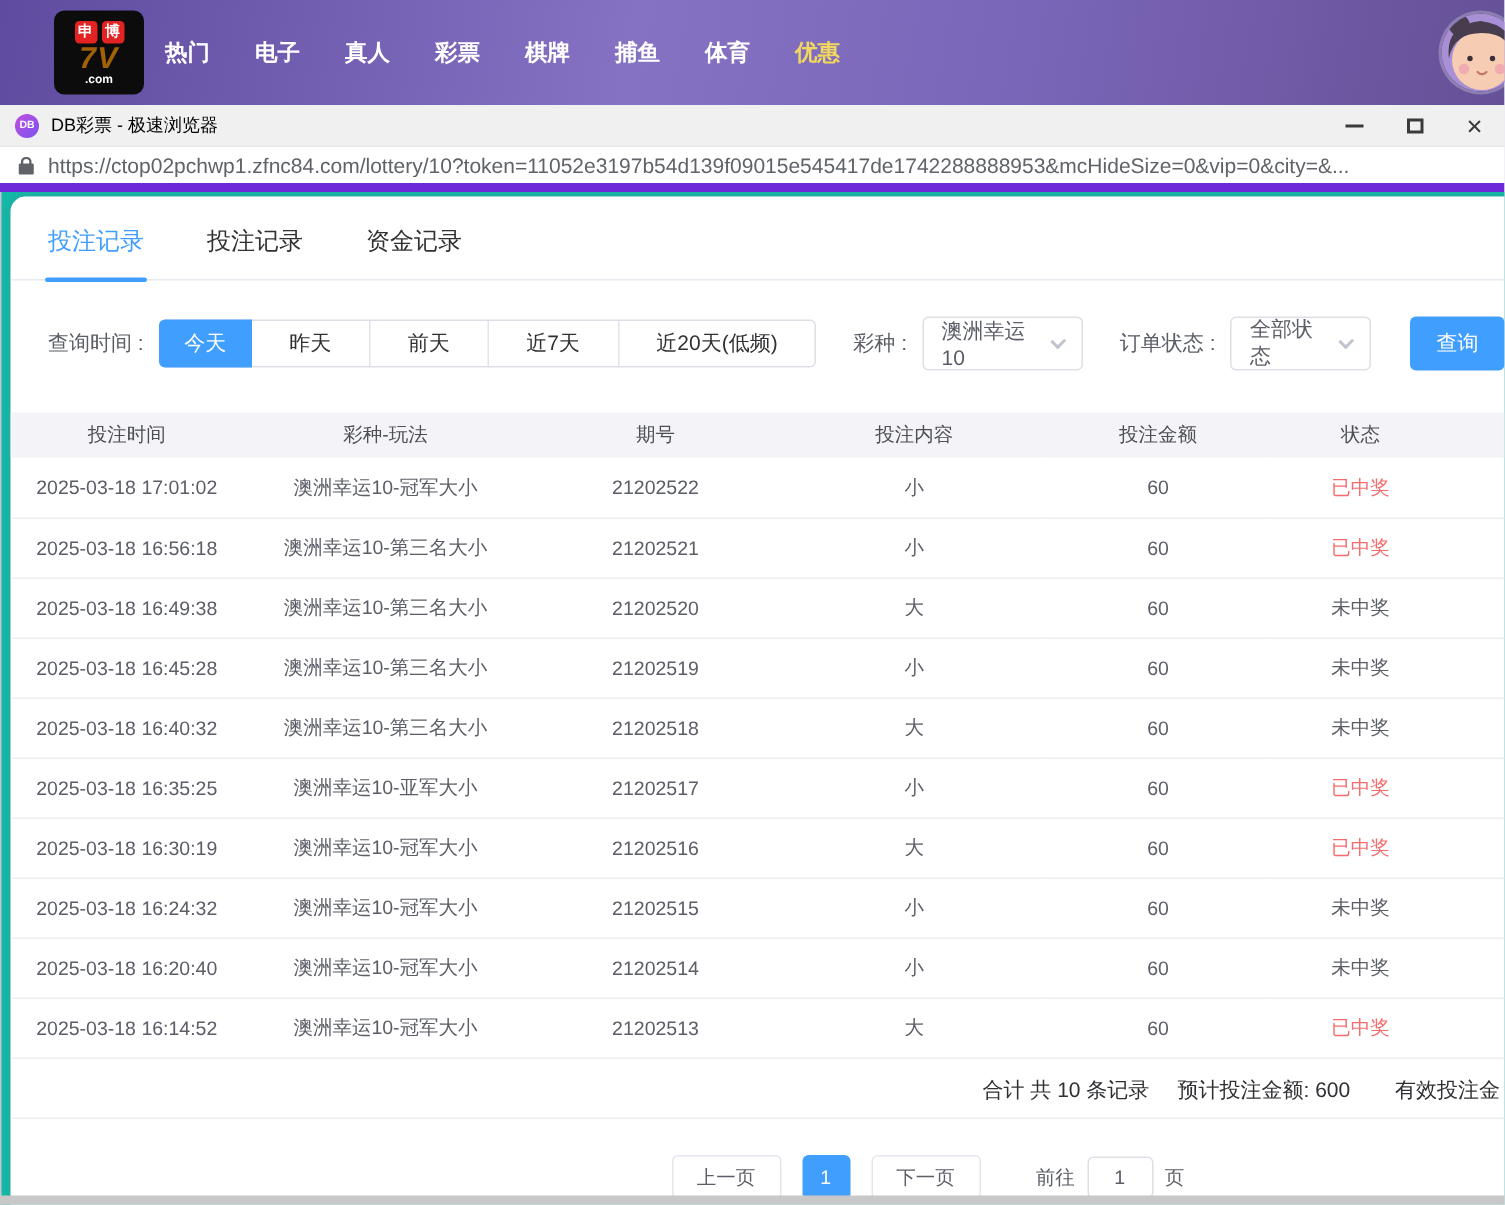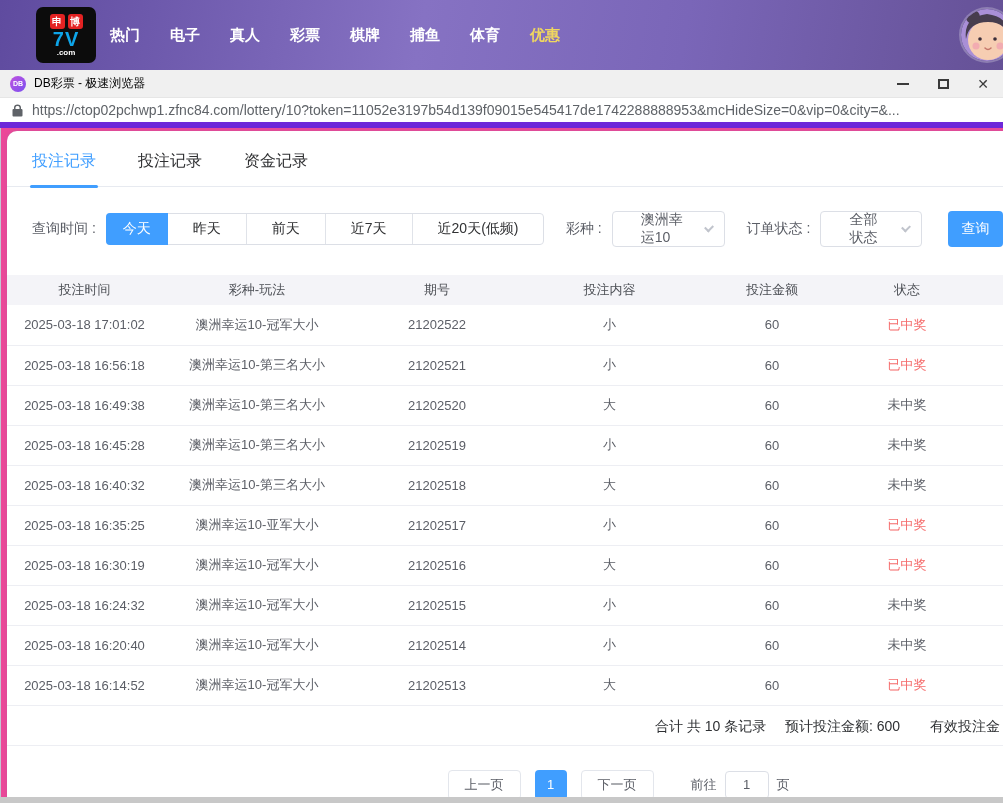--- a/index.html
+++ b/index.html
@@ -8,21 +8,21 @@
 
   
   .site-nav { position:relative; height:70px;
     background:linear-gradient(100deg,#5f4b9f 0%,#8672c3 42%,#7a66b8 68%,#655196 100%);
     display:flex; align-items:center; }
   .logo { margin-left:36px; width:60px; height:56px; background:#0c0c0c; border-radius:7px;
     display:flex; flex-direction:column; align-items:center; justify-content:center; padding:3px; }
   .logo-badges { display:flex; gap:3px; }
   .logo-badge { width:15px; height:15px; background:#e32222; border-radius:3px; color:#fff;
     font-size:10px; line-height:15px; text-align:center; font-weight:bold; }
-  .logo-main { color:#0ea5e9; font-weight:bold; font-size:20px; line-height:20px; letter-spacing:1px; }
+  .logo-main { color:#a16207; font-weight:bold; font-size:20px; line-height:20px; letter-spacing:1px;font-style:italic; }
   .logo-suffix { color:#fff; font-size:8px; line-height:8px; font-weight:bold; }
   .nav-items { display:flex; margin-left:14px; }
   .nav-item { width:60px; text-align:left; color:#ffffff; font-size:15px; font-weight:bold; cursor:pointer; }
   .nav-item.hl { color:#f0d75f; }
   .avatar { position:absolute; right:-10px; top:9px; width:52px; height:52px; border-radius:50%;
     overflow:hidden; box-shadow:0 0 0 2px rgba(255,255,255,.25); }
 
   
   .titlebar { height:28px; background:#f0f0f0; display:flex; align-items:center; border-bottom:1px solid #e6e6e6; }
   .favicon { width:16px; height:16px; border-radius:50%; margin:0 8px 0 10px;
@@ -33,40 +33,40 @@
   .wbtn { width:40px; height:28px; display:flex; align-items:center; justify-content:center; cursor:pointer; }
   .glyph-min { width:12px; height:2px; background:#3a3a3a; }
   .glyph-max { width:11px; height:10px; border:2px solid #3a3a3a; }
   .glyph-close { font-size:14px; color:#3a3a3a; line-height:1; }
 
   .urlbar { height:30px; background:#fff; display:flex; align-items:center; border-bottom:6px solid #6d28d9; }
   .lock { margin:0 9px 0 12px; display:flex; }
   .url-text { font-size:14px; color:#5f6368; white-space:nowrap; overflow:hidden; }
 
   
-  .page { position:absolute; top:128px; left:0; right:0; bottom:0; background:#ec4899;
+  .page { position:absolute; top:128px; left:0; right:0; bottom:0; background:#14b8a6;
     box-shadow:inset 1px 0 0 #c3c4d1; }
   .card { position:absolute; top:3px; left:7px; right:0; bottom:0; background:#fff;
     border-radius:10px 0 0 0; overflow:hidden; box-shadow:0 0 4px rgba(110,110,150,.25); }
 
   .tabs { display:flex; padding:20px 0 0 25px; border-bottom:1px solid #e7eaf0; }
   .tab { margin-right:42px; padding-bottom:14px; font-size:16px; color:#303133; cursor:pointer; position:relative; }
   .tab.active { color:#409eff; }
   .tab.active::after { content:""; position:absolute; left:-2px; right:-2px; bottom:-2px; height:3px;
     background:#409eff; border-radius:3px; }
 
   .filter-bar { margin:24px 0 0 25px; display:flex; align-items:center; font-size:14px; color:#5b5e66; }
   .flabel { margin-right:10px; white-space:nowrap; }
   .time-group { display:flex; align-items:stretch; height:32px; border:1px solid #dcdfe6; border-radius:4px; background:#fff; }
   .topt { display:flex; align-items:center; padding:0 25px; cursor:pointer; color:#303133; white-space:nowrap; }
   .topt.sep { border-left:1px solid #e0e3e9; }
   .topt.on { background:#409eff; color:#fff; border-radius:4px 0 0 4px; margin:-1px 0 -1px -1px; padding:0 17px; }
   .gap { width:28px; }
   .select { height:36px; border:1px solid #dcdfe6; border-radius:4px; background:#fff;
-    display:flex; align-items:center; padding:0 12px 0 28px; cursor:pointer; color:#5b5e66; }
+    display:flex; align-items:center; padding:0 12px 0 12px; cursor:pointer; color:#5b5e66; }
   .chev { display:inline-block; width:8px; height:8px; border-right:2px solid #c0c4cc; border-bottom:2px solid #c0c4cc;
     transform:rotate(45deg) translate(-1px,-1px); margin-left:14px; }
   .search-btn { margin-left:26px; width:72px; height:36px; background:#409eff; color:#fff; border:none;
     border-radius:4px; font-size:14px; cursor:pointer; font-family:inherit; }
 
   .tablewrap { margin-top:28px; }
   table { width:100%; border-collapse:collapse; table-layout:fixed; }
   col.c1{width:155px} col.c2{width:190px} col.c3{width:170px} col.c4{width:175px} col.c5{width:150px} col.c6{width:156px}
   th { height:30px; background:#f4f4f8; font-weight:400; color:#4c4f55; font-size:13px; text-align:center; }
   td { height:40px; border-bottom:1px solid #edeef3; font-size:13px; color:#5b5e66; text-align:center;

